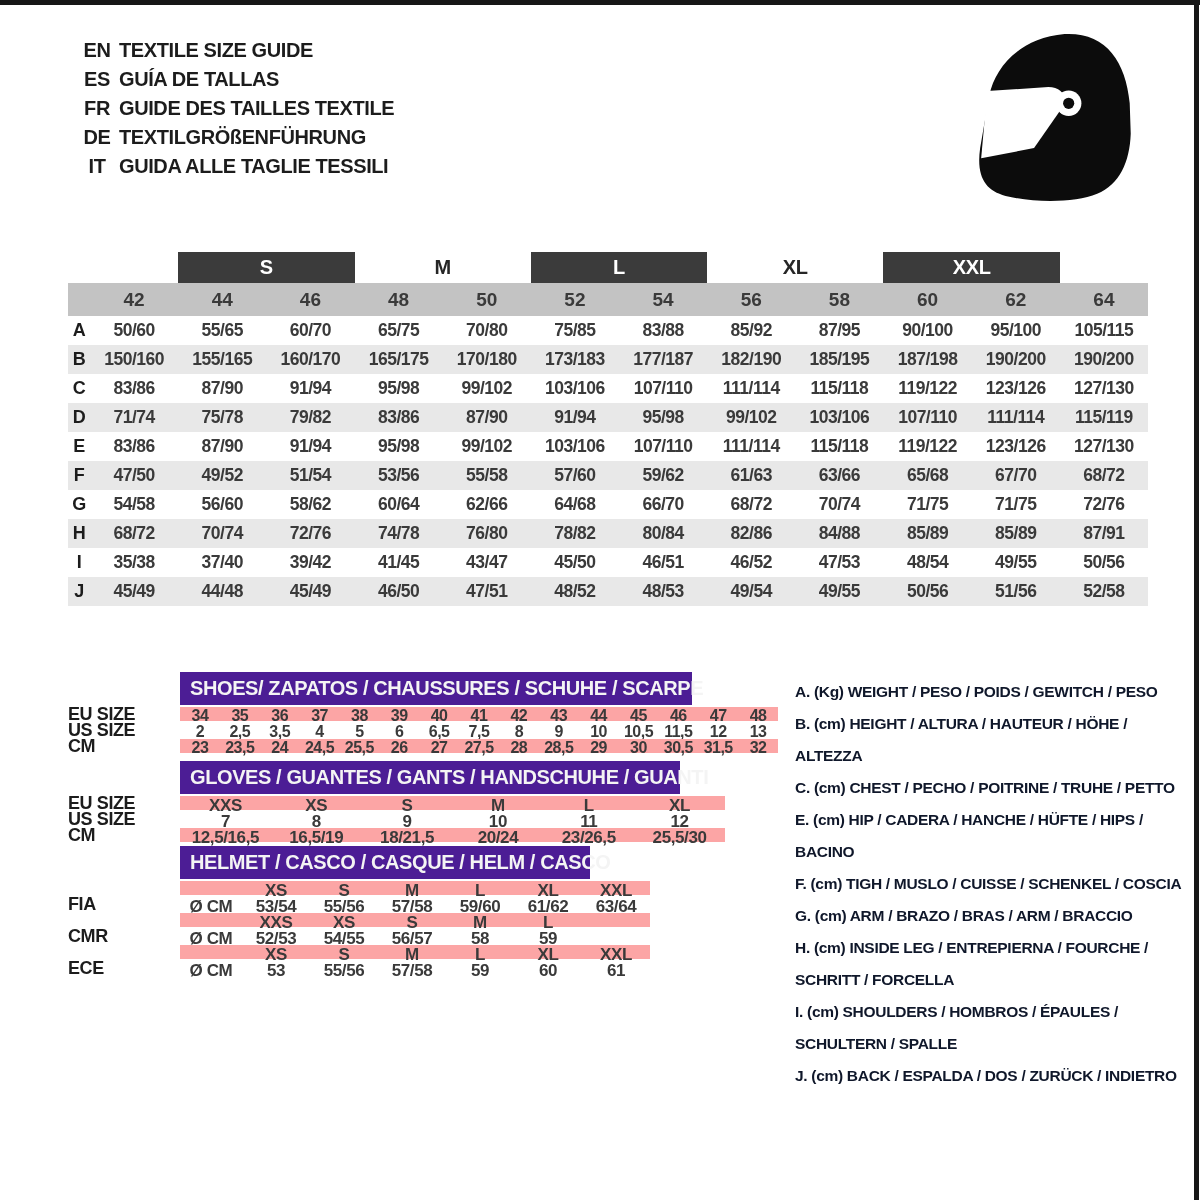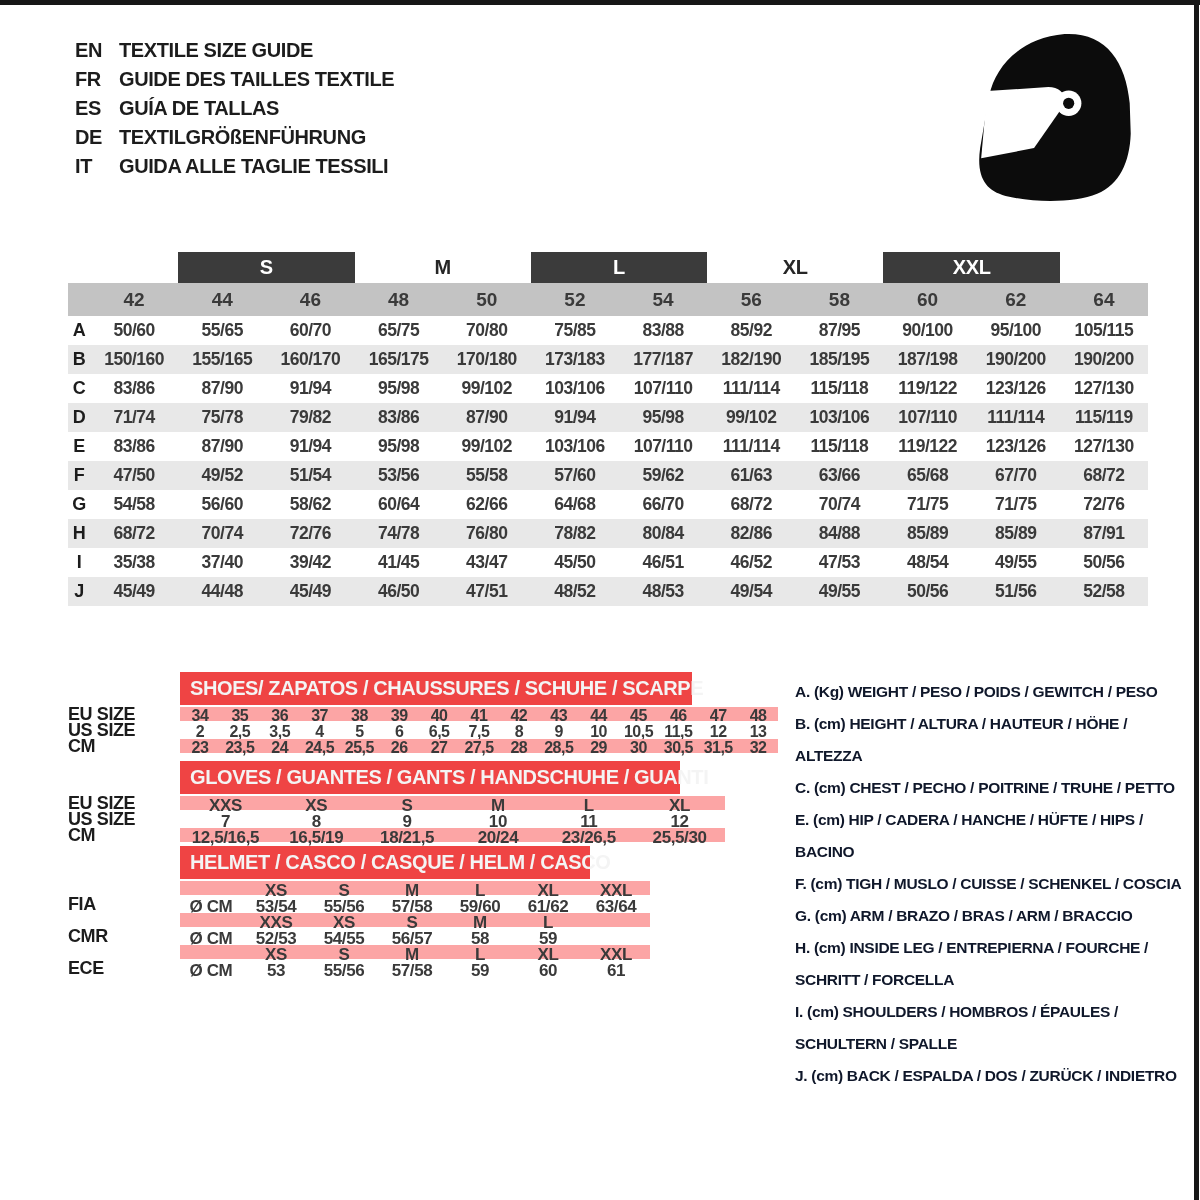--- a/index.html
+++ b/index.html
@@ -3,39 +3,39 @@
 <meta charset="utf-8">
 <style>
   html,body{margin:0;padding:0;}
   body{width:1200px;height:1200px;background:#fff;font-family:"Liberation Sans",sans-serif;font-weight:bold;}
   .page{position:relative;width:1200px;height:1200px;background:#fff;overflow:hidden;color:#383838;}
   .border-top{position:absolute;top:0;left:0;width:1200px;height:5px;background:#161616;}
   .border-right{position:absolute;top:0;right:1px;width:5px;height:1200px;background:#161616;}
 
   
   .langs{position:absolute;left:75px;top:36px;}
-  .lang-row{display:flex;height:29px;align-items:center;font-size:20px;letter-spacing:-0.4px;color:#1c1c1c;}
+  .lang-row{display:flex;height:29px;align-items:center;font-size:20px;letter-spacing:-0.4px;color:#1c1c1c;text-align:center;}
   .lang-code{width:44px;}
   .helmet-wrap{position:absolute;left:975px;top:28px;width:168px;height:175px;}
 
   
   .main-table{position:absolute;left:68px;top:252px;width:1080px;}
   .grid13{display:grid;grid-template-columns:22px repeat(12,1fr);}
   .group-row{height:31px;}
   .group{display:flex;align-items:center;justify-content:center;font-size:20px;color:#262626;letter-spacing:-0.3px;}
   .group.dark{background:#3b3b3b;color:#fff;}
   .num-row{height:33px;background:#c3c3c3;font-size:19px;color:#3a3a3a;}
   .cell{display:flex;align-items:center;justify-content:center;white-space:nowrap;}
   .mrow{height:29px;font-size:17.5px;letter-spacing:-0.5px;color:#3a3a3a;}
   .mrow.alt{background:#e8e8e8;}
   .letter{display:flex;align-items:center;justify-content:center;font-size:18px;color:#1c1c1c;}
 
   
   .subtables{position:absolute;left:68px;top:672px;width:712px;}
-  .bar{background:#ef4444;color:#f4f4f4;height:33px;display:flex;align-items:center;padding-left:10px;font-size:20px;letter-spacing:-0.4px;margin-left:112px;white-space:nowrap;}
+  .bar{background:#4c1d95;color:#f4f4f4;height:33px;display:flex;align-items:center;padding-left:10px;font-size:20px;letter-spacing:-0.4px;margin-left:112px;white-space:nowrap;}
   .bar-shoes{width:502px;}
   .bar-gloves{width:490px;margin-top:8px;}
   .bar-helmet{width:400px;margin-top:4px;}
   .trow{display:flex;height:14px;margin-top:2px;}
   .rlabel{width:112px;display:flex;align-items:center;font-size:18px;color:#1c1c1c;letter-spacing:-0.4px;}
   .vals{display:grid;height:100%;}
   .vals.stripe{background:#fca5a5;}
   .vals-shoes{width:598px;grid-template-columns:repeat(15,1fr);font-size:16px;letter-spacing:-0.5px;}
   .vals-gloves{width:545px;grid-template-columns:repeat(6,1fr);font-size:17px;letter-spacing:-0.4px;}
   .vals-helmet{width:470px;grid-template-columns:62px repeat(6,68px);font-size:17px;letter-spacing:-0.4px;}
@@ -50,26 +50,26 @@
 <div class="page">
   <div class="border-top"></div>
   <div class="border-right"></div>
 
   <div class="langs" id="lang-rows">
       <div class="lang-row">
         <div class="lang-code">EN</div>
         <div class="lang-title">TEXTILE SIZE GUIDE</div>
       </div>
       <div class="lang-row">
+        <div class="lang-code">ES</div>
+        <div class="lang-title">GUÍA DE TALLAS</div>
+      </div>
+      <div class="lang-row">
         <div class="lang-code">FR</div>
         <div class="lang-title">GUIDE DES TAILLES TEXTILE</div>
-      </div>
-      <div class="lang-row">
-        <div class="lang-code">ES</div>
-        <div class="lang-title">GUÍA DE TALLAS</div>
       </div>
       <div class="lang-row">
         <div class="lang-code">DE</div>
         <div class="lang-title">TEXTILGRÖßENFÜHRUNG</div>
       </div>
       <div class="lang-row">
         <div class="lang-code">IT</div>
         <div class="lang-title">GUIDA ALLE TAGLIE TESSILI</div>
       </div>
     </div>

